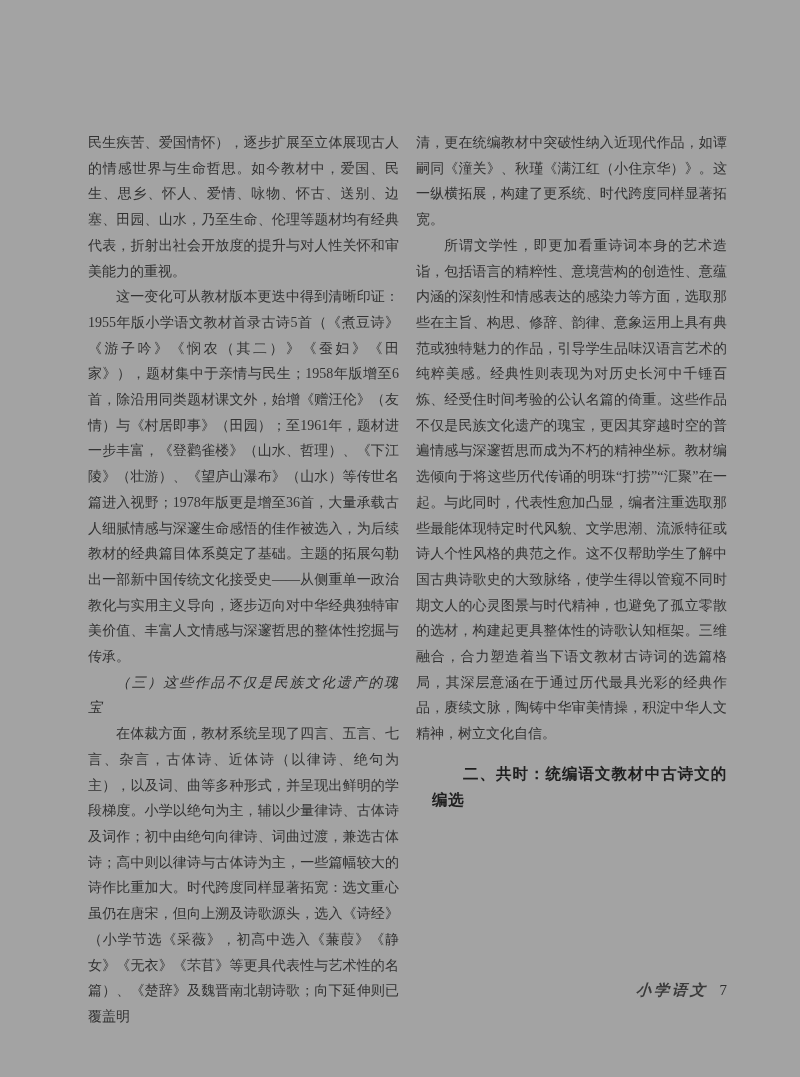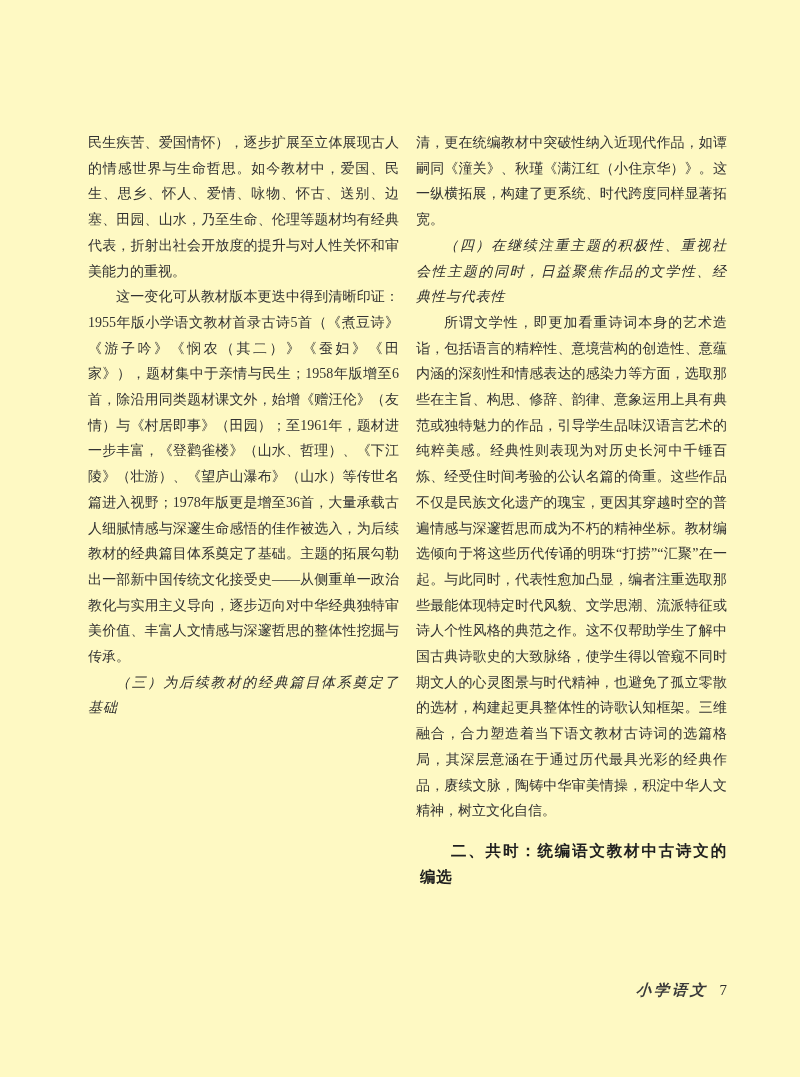--- a/index.html
+++ b/index.html
@@ -7,21 +7,21 @@
   body {
     width: 800px;
     height: 1077px;
     background: #ffffff;
     font-family: "Liberation Serif", "DejaVu Serif", serif;
   }
   .page {
     position: relative;
     width: 800px;
     height: 1077px;
-    background: #fef9c3;
+    background: #a3a3a3;
     overflow: hidden;
     padding-left: 22px;
   }
   .column {
     position: absolute;
     top: 130px;
     width: 311px;
     font-size: 14px;
     line-height: 25.7px;
     color: #323232;
@@ -40,21 +40,21 @@
     letter-spacing: 0.9px;
     color: #2d2d2d;
   }
   .column p.section-heading {
     font-style: normal;
     font-weight: 700;
     font-family: "Liberation Sans", "DejaVu Sans", sans-serif;
     font-size: 15.5px;
     letter-spacing: 0.8px;
     color: #1f1f1f;
-    margin: 14px 0 11px 4px;
+    margin: 14px 0 11px 16px;
   }
   .footer {
     position: absolute;
     top: 981px;
     left: 416px;
     width: 311px;
     text-align: right;
     color: #3a3a3a;
     white-space: nowrap;
   }
@@ -77,26 +77,26 @@
   }
 </style>
 </head>
 <body>
 
 <div class="page">
 
   <div class="column column-left">
     <p class="continuation">民生疾苦、爱国情怀），逐步扩展至立体展现古人的情感世界与生命哲思。如今教材中，爱国、民生、思乡、怀人、爱情、咏物、怀古、送别、边塞、田园、山水，乃至生命、伦理等题材均有经典代表，折射出社会开放度的提升与对人性关怀和审美能力的重视。</p>
     <p>这一变化可从教材版本更迭中得到清晰印证：1955年版小学语文教材首录古诗5首（《煮豆诗》《游子吟》《悯农（其二）》《蚕妇》《田家》），题材集中于亲情与民生；1958年版增至6首，除沿用同类题材课文外，始增《赠汪伦》（友情）与《村居即事》（田园）；至1961年，题材进一步丰富，《登鹳雀楼》（山水、哲理）、《下江陵》（壮游）、《望庐山瀑布》（山水）等传世名篇进入视野；1978年版更是增至36首，大量承载古人细腻情感与深邃生命感悟的佳作被选入，为后续教材的经典篇目体系奠定了基础。主题的拓展勾勒出一部新中国传统文化接受史——从侧重单一政治教化与实用主义导向，逐步迈向对中华经典独特审美价值、丰富人文情感与深邃哲思的整体性挖掘与传承。</p>
-    <p class="kaiti">（三）为后续教材的经典篇目体系奠定了基础</p>
+    <p class="kaiti">（三）这些作品不仅是民族文化遗产的瑰宝</p>
+    <p>在体裁方面，教材系统呈现了四言、五言、七言、杂言，古体诗、近体诗（以律诗、绝句为主），以及词、曲等多种形式，并呈现出鲜明的学段梯度。小学以绝句为主，辅以少量律诗、古体诗及词作；初中由绝句向律诗、词曲过渡，兼选古体诗；高中则以律诗与古体诗为主，一些篇幅较大的诗作比重加大。时代跨度同样显著拓宽：选文重心虽仍在唐宋，但向上溯及诗歌源头，选入《诗经》（小学节选《采薇》，初高中选入《蒹葭》《静女》《无衣》《芣苢》等更具代表性与艺术性的名篇）、《楚辞》及魏晋南北朝诗歌；向下延伸则已覆盖明</p>
   </div>
 
   <div class="column column-right">
     <p class="continuation">清，更在统编教材中突破性纳入近现代作品，如谭嗣同《潼关》、秋瑾《满江红（小住京华）》。这一纵横拓展，构建了更系统、时代跨度同样显著拓宽。</p>
-    <p class="kaiti">（四）在继续注重主题的积极性、重视社会性主题的同时，日益聚焦作品的文学性、经典性与代表性</p>
     <p>所谓文学性，即更加看重诗词本身的艺术造诣，包括语言的精粹性、意境营构的创造性、意蕴内涵的深刻性和情感表达的感染力等方面，选取那些在主旨、构思、修辞、韵律、意象运用上具有典范或独特魅力的作品，引导学生品味汉语言艺术的纯粹美感。经典性则表现为对历史长河中千锤百炼、经受住时间考验的公认名篇的倚重。这些作品不仅是民族文化遗产的瑰宝，更因其穿越时空的普遍情感与深邃哲思而成为不朽的精神坐标。教材编选倾向于将这些历代传诵的明珠“打捞”“汇聚”在一起。与此同时，代表性愈加凸显，编者注重选取那些最能体现特定时代风貌、文学思潮、流派特征或诗人个性风格的典范之作。这不仅帮助学生了解中国古典诗歌史的大致脉络，使学生得以管窥不同时期文人的心灵图景与时代精神，也避免了孤立零散的选材，构建起更具整体性的诗歌认知框架。三维融合，合力塑造着当下语文教材古诗词的选篇格局，其深层意涵在于通过历代最具光彩的经典作品，赓续文脉，陶铸中华审美情操，积淀中华人文精神，树立文化自信。</p>
     <p class="section-heading">二、共时：统编语文教材中古诗文的编选</p>
   </div>
 
   <div class="footer">
     <span class="journal-name">小学语文</span><span class="page-number">7</span>
   </div>
 
 </div>
 

